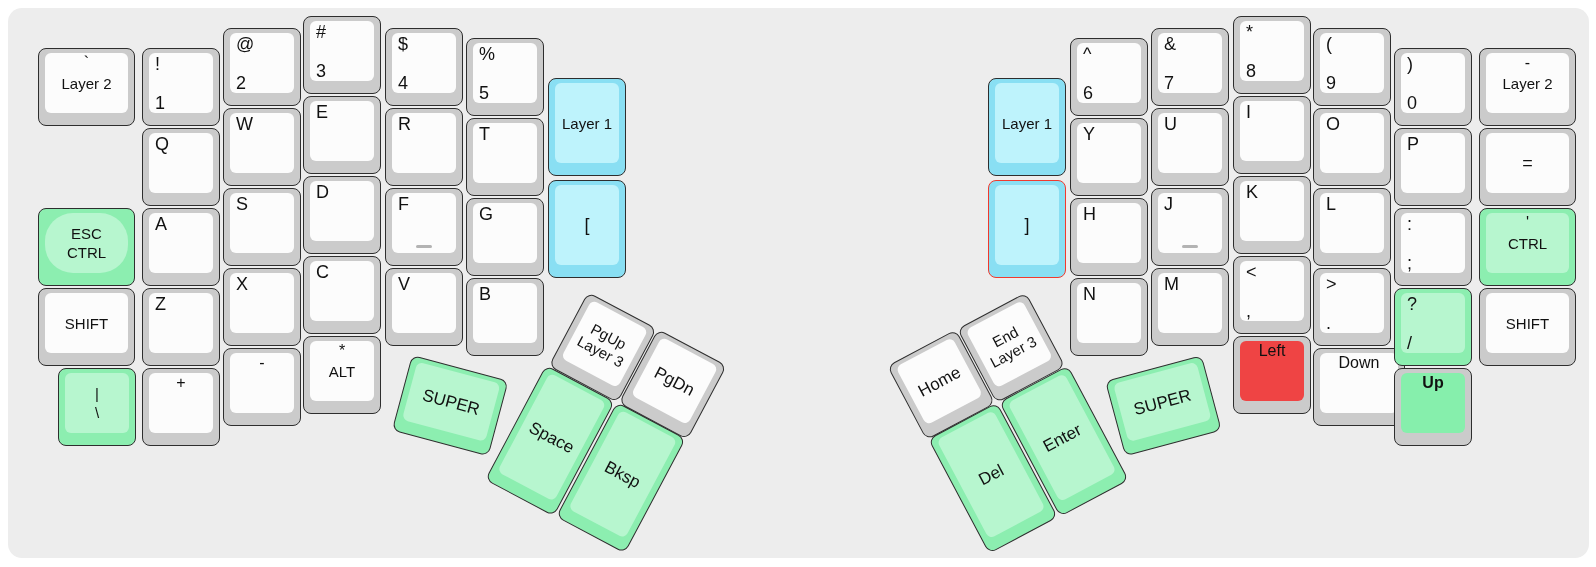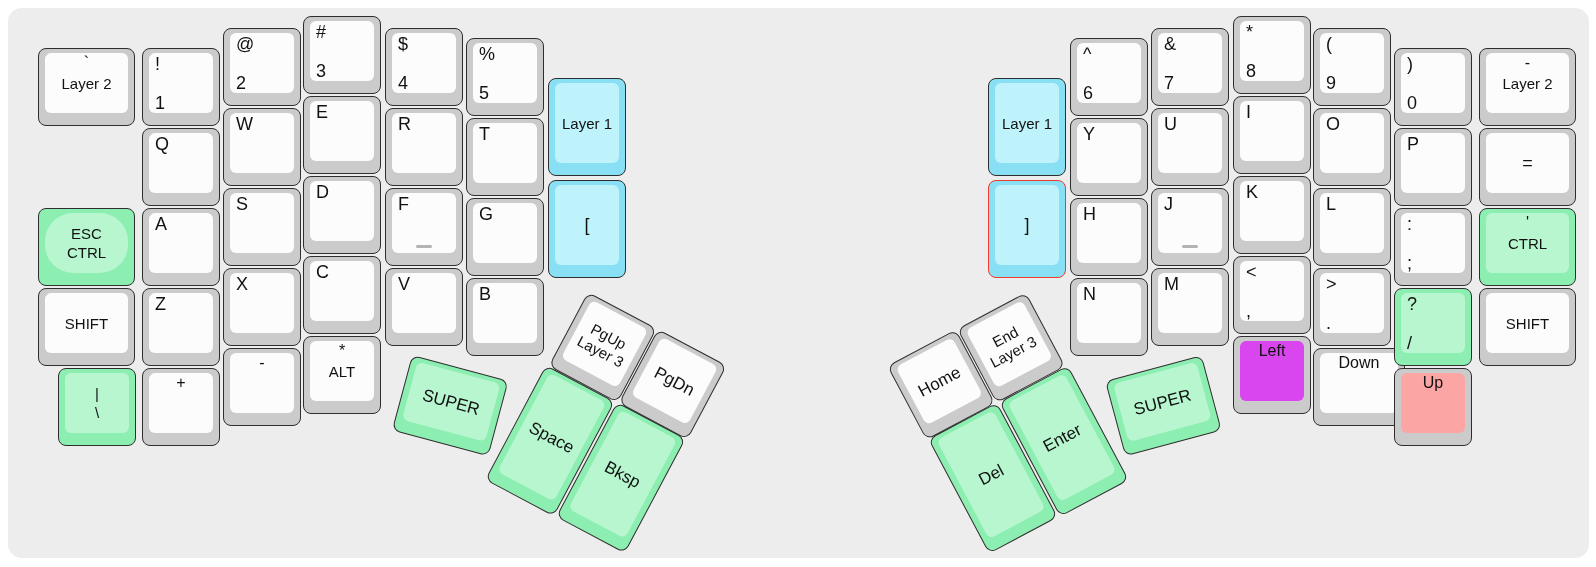--- a/index.html
+++ b/index.html
@@ -303,21 +303,21 @@
         <span class="tl">K</span>
       </div>
     </div>
     <div class="key" style="left: 1233px; top: 256px; width: 78px; height: 78px; background: rgb(203, 203, 203); border-color: rgb(46, 46, 46);">
       <div class="inner" style="background: rgb(252, 252, 252);">
         <span class="tl">&lt;</span>
         <span class="bl">,</span>
       </div>
     </div>
     <div class="key" style="left: 1233px; top: 336px; width: 78px; height: 78px; background: rgb(203, 203, 203); border-color: rgb(46, 46, 46);">
-      <div class="inner" style="background: #d946ef; padding-left: 27px;">
+      <div class="inner" style="background: #ef4444; padding-left: 27px;">
         <span class="tc">Left</span>
       </div>
     </div>
     <div class="key" style="left: 1313px; top: 28px; width: 78px; height: 78px; background: rgb(203, 203, 203); border-color: rgb(46, 46, 46);">
       <div class="inner" style="background: rgb(252, 252, 252);">
         <span class="tl">(</span>
         <span class="bl">9</span>
       </div>
     </div>
     <div class="key" style="left: 1313px; top: 108px; width: 78px; height: 78px; background: rgb(203, 203, 203); border-color: rgb(46, 46, 46);">
@@ -358,21 +358,21 @@
         <span class="bl">;</span>
       </div>
     </div>
     <div class="key" style="left: 1394px; top: 288px; width: 78px; height: 78px; background: rgb(140, 238, 176); border-color: rgb(46, 46, 46);">
       <div class="inner" style="background: rgb(183, 246, 207);">
         <span class="tl">?</span>
         <span class="bl">/</span>
       </div>
     </div>
     <div class="key" style="left: 1394px; top: 368px; width: 78px; height: 78px; background: rgb(203, 203, 203); border-color: rgb(46, 46, 46);">
-      <div class="inner" style="background: #fca5a5;">
+      <div class="inner" style="background: #86efac; font-weight: bold;">
         <span class="tc">Up</span>
       </div>
     </div>
     <div class="key" style="left: 1479px; top: 48px; width: 97px; height: 78px; background: rgb(203, 203, 203); border-color: rgb(46, 46, 46);">
       <div class="inner" style="background: rgb(252, 252, 252);">
         <span class="tc">-</span>
         <div class="ctr">
           <span>Layer 2</span>
         </div>
       </div>

